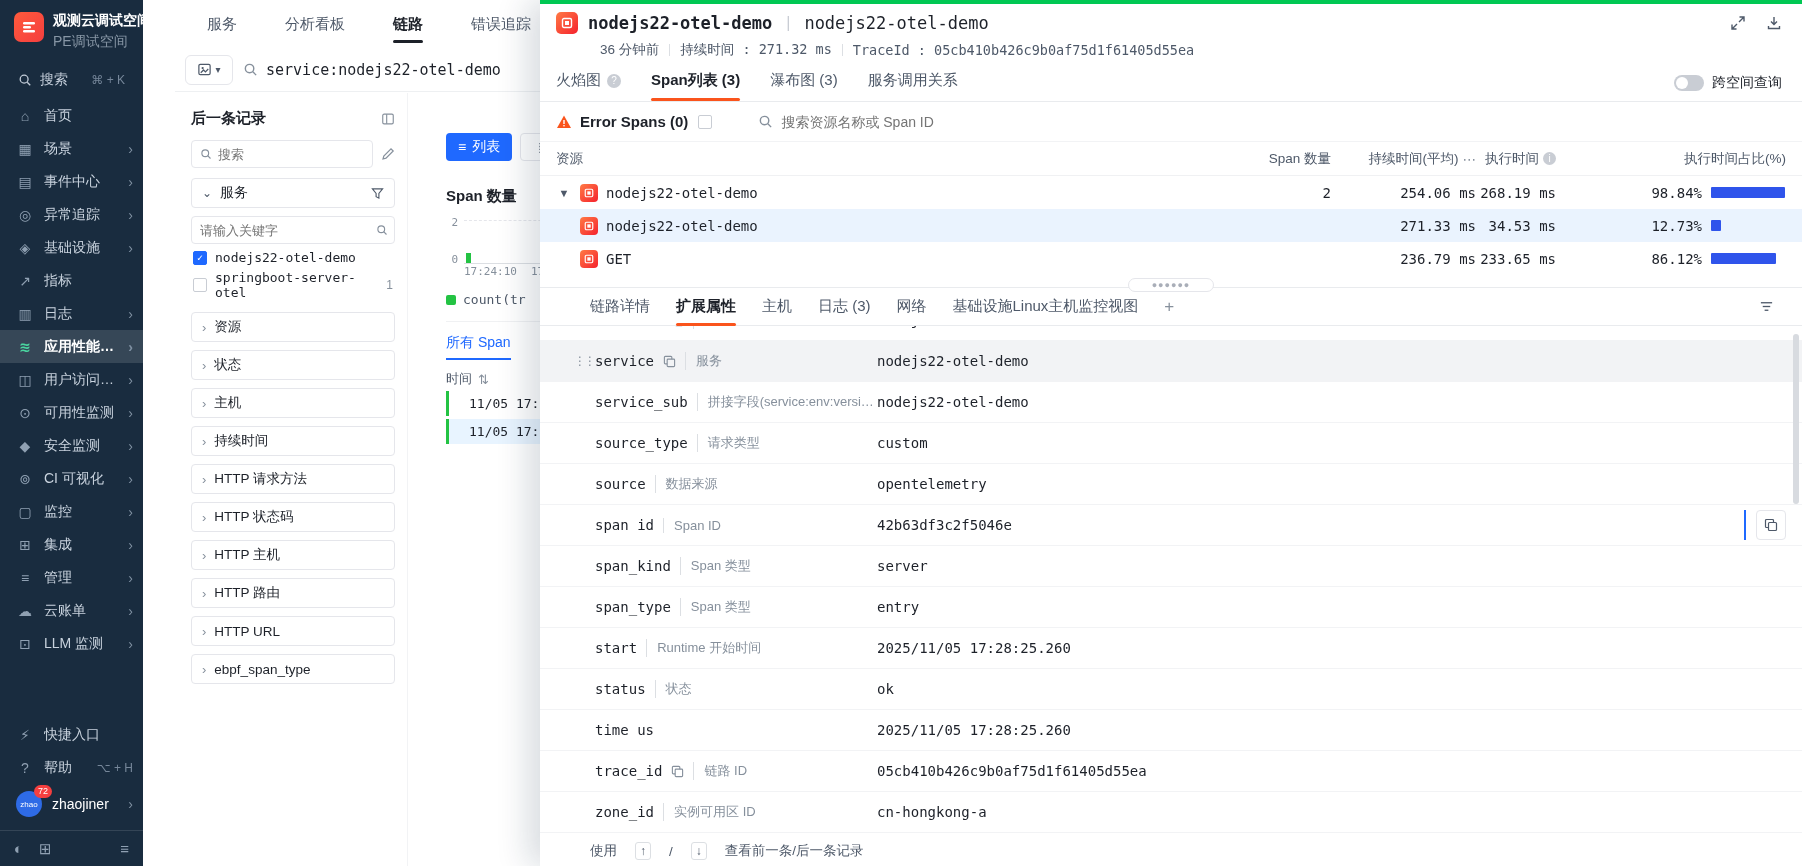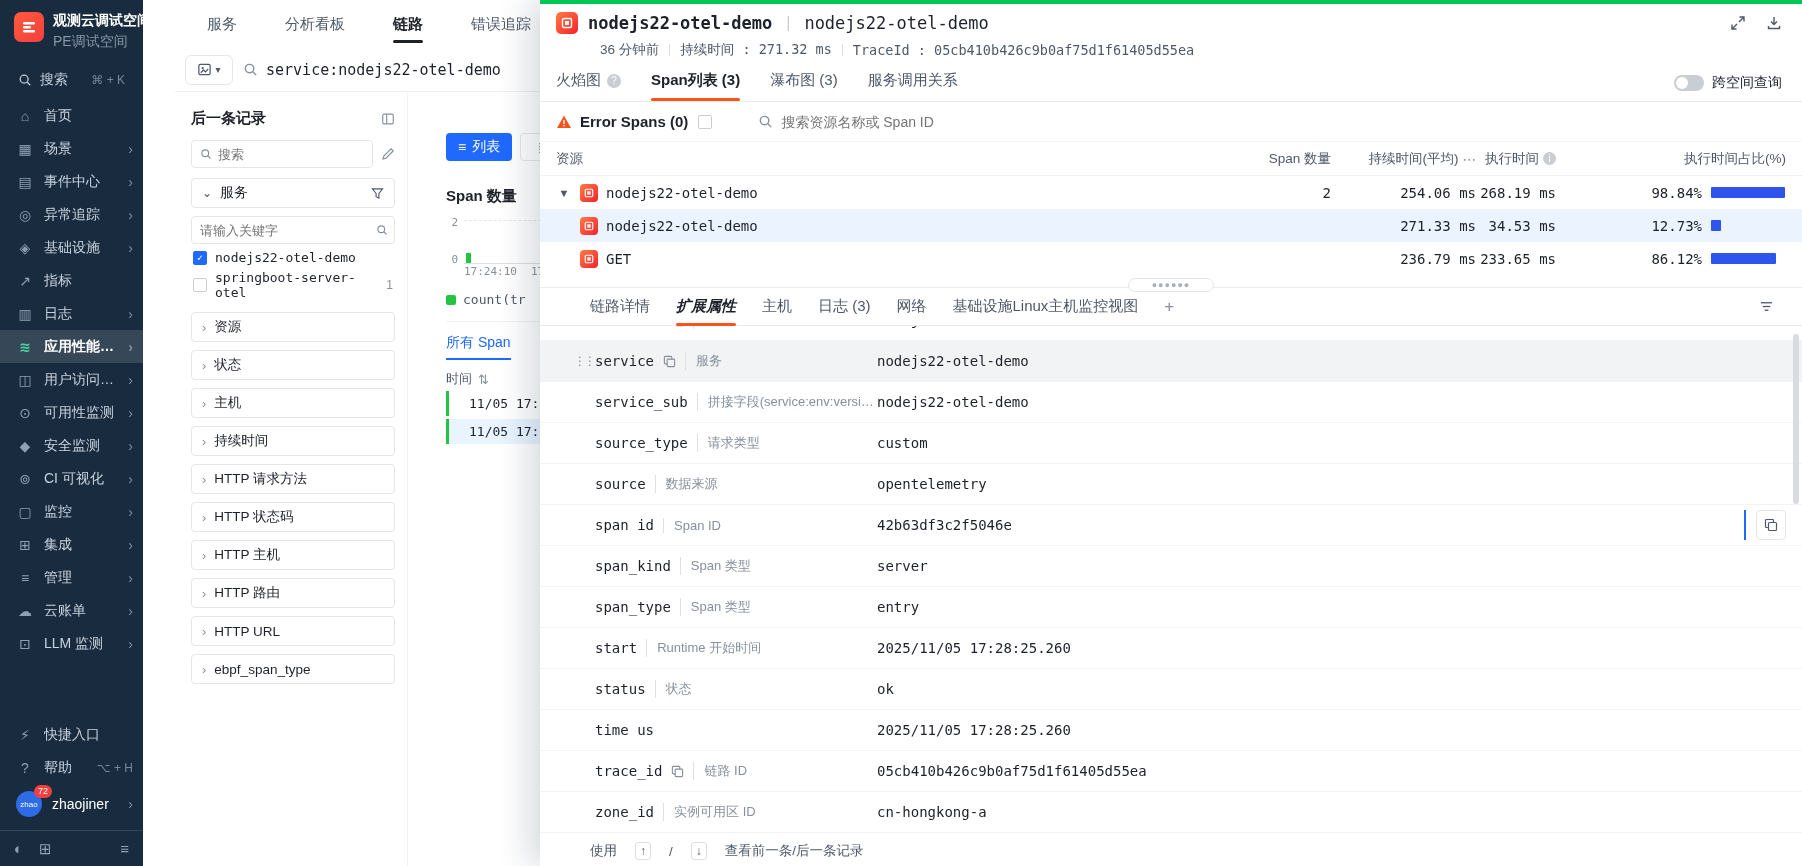--- a/index.html
+++ b/index.html
@@ -164,21 +164,21 @@
   .barfill { height:11px; background:var(--bar-blue,#2f54eb); border-radius:1px; }
 
   .resize-strip { height:13px; border-bottom:1px solid #e9ebee; position:relative; }
   .resize-pill { position:absolute; left:50%; transform:translateX(-50%); top:3px; width:86px; height:14px;
     background:#fff; border:1px solid #e5e6eb; border-radius:8px; display:flex; align-items:center;
     justify-content:center; color:#a9aeb8; font-size:9px; letter-spacing:1px; cursor:row-resize; line-height:0; }
 
   .d-tabs2 { display:flex; align-items:center; gap:26px; height:38px; padding:0 28px 0 50px;
     font-size:15px; color:#4e5969; border-bottom:1px solid #e9ebee; }
   .d-tab2 { position:relative; height:100%; display:flex; align-items:center; cursor:pointer; white-space:nowrap; }
-  .d-tab2.active { color:#1d2129; font-weight:bold;font-style:italic; }
+  .d-tab2.active { color:#1d2129; font-weight:bold; }
   .d-tab2.active::after { content:""; position:absolute; left:0; right:0; bottom:-1px; height:3px;
     background:var(--active-tab-orange,#fa541c); border-radius:2px; }
   .addtab { color:#86909c; font-size:17px; cursor:pointer; }
   .tabs2-right { margin-left:auto; color:#4e5969; cursor:pointer; display:flex; }
 
   .attrs { flex:1; overflow:hidden; position:relative; }
   .attr-row { position:relative; height:41px; display:flex; align-items:center; padding-left:55px;
     padding-right:70px; border-bottom:1px solid #f2f3f5; }
   .attr-row.clip { margin-top:-26px; }
   .attr-row.hl { background:#f2f3f5; }

